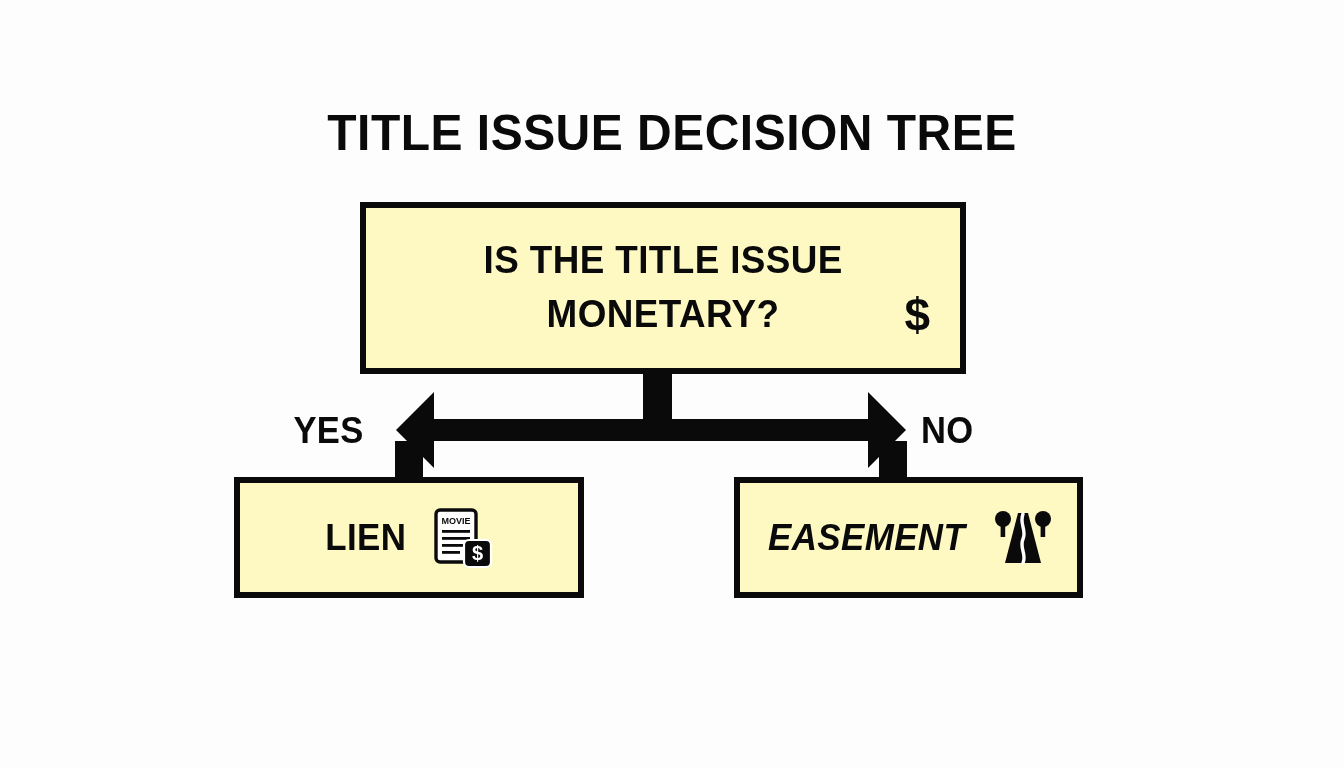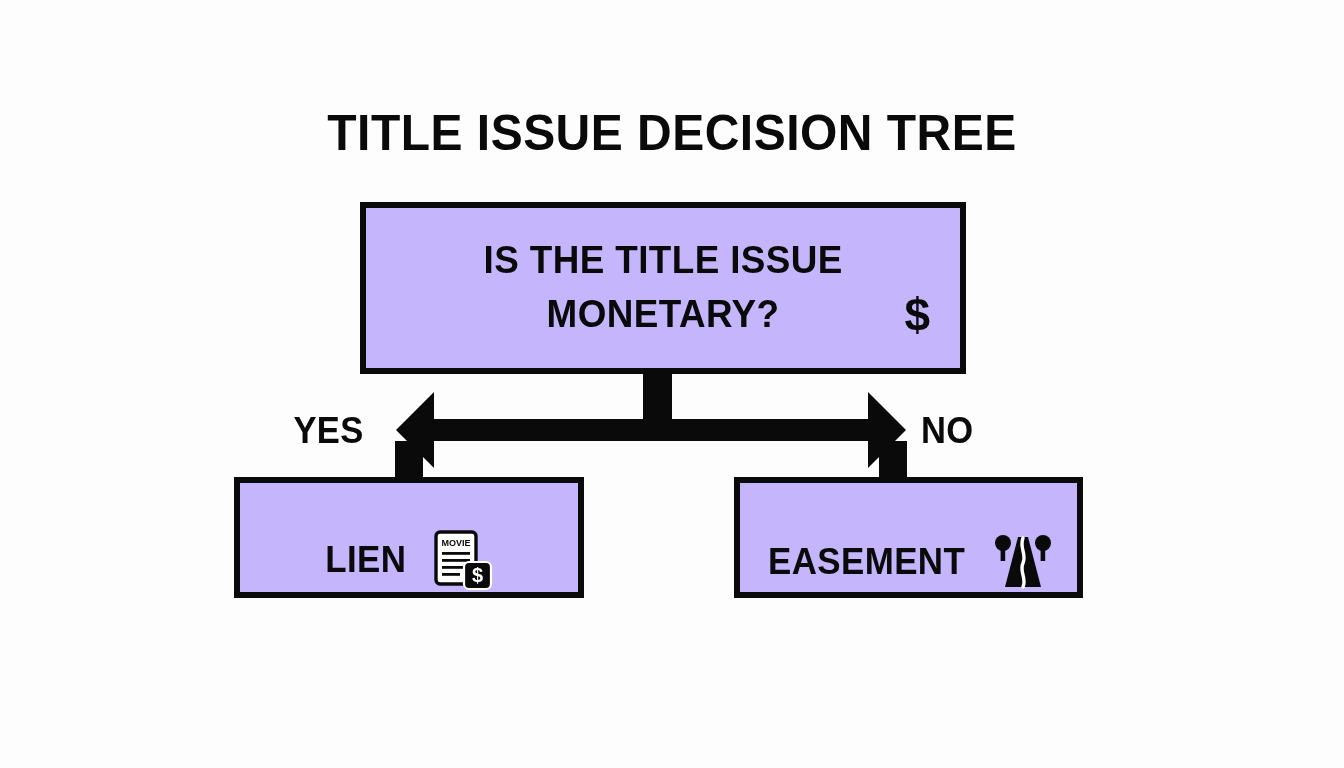--- a/index.html
+++ b/index.html
@@ -35,25 +35,25 @@
     letter-spacing: 0.5px;
     color: #0a0a0a;
     line-height: 1;
     white-space: nowrap;
     transform: scaleX(0.96);
   }
 
   
   .node-box {
     position: absolute;
-    background: #c4b5fd;
+    background: #fef9c3;
     border: 6px solid #0a0a0a;
     box-sizing: border-box;
     display: flex;
-    align-items: flex-end;
+    align-items: center;
     justify-content: center;
   }
 
   
   #root-node {
     left: 360px;
     top: 202px;
     width: 606px;
     height: 172px;
   }
@@ -98,20 +98,21 @@
     left: 234px;
     top: 477px;
     width: 350px;
     height: 121px;
   }
   #easement-node {
     left: 734px;
     top: 477px;
     width: 349px;
     height: 121px;
+    font-style: italic;
   }
   .leaf-row {
     display: flex;
     align-items: center;
     justify-content: center;
     gap: 26px;
   }
   .leaf-label {
     font-weight: bold;
     font-size: 36px;

